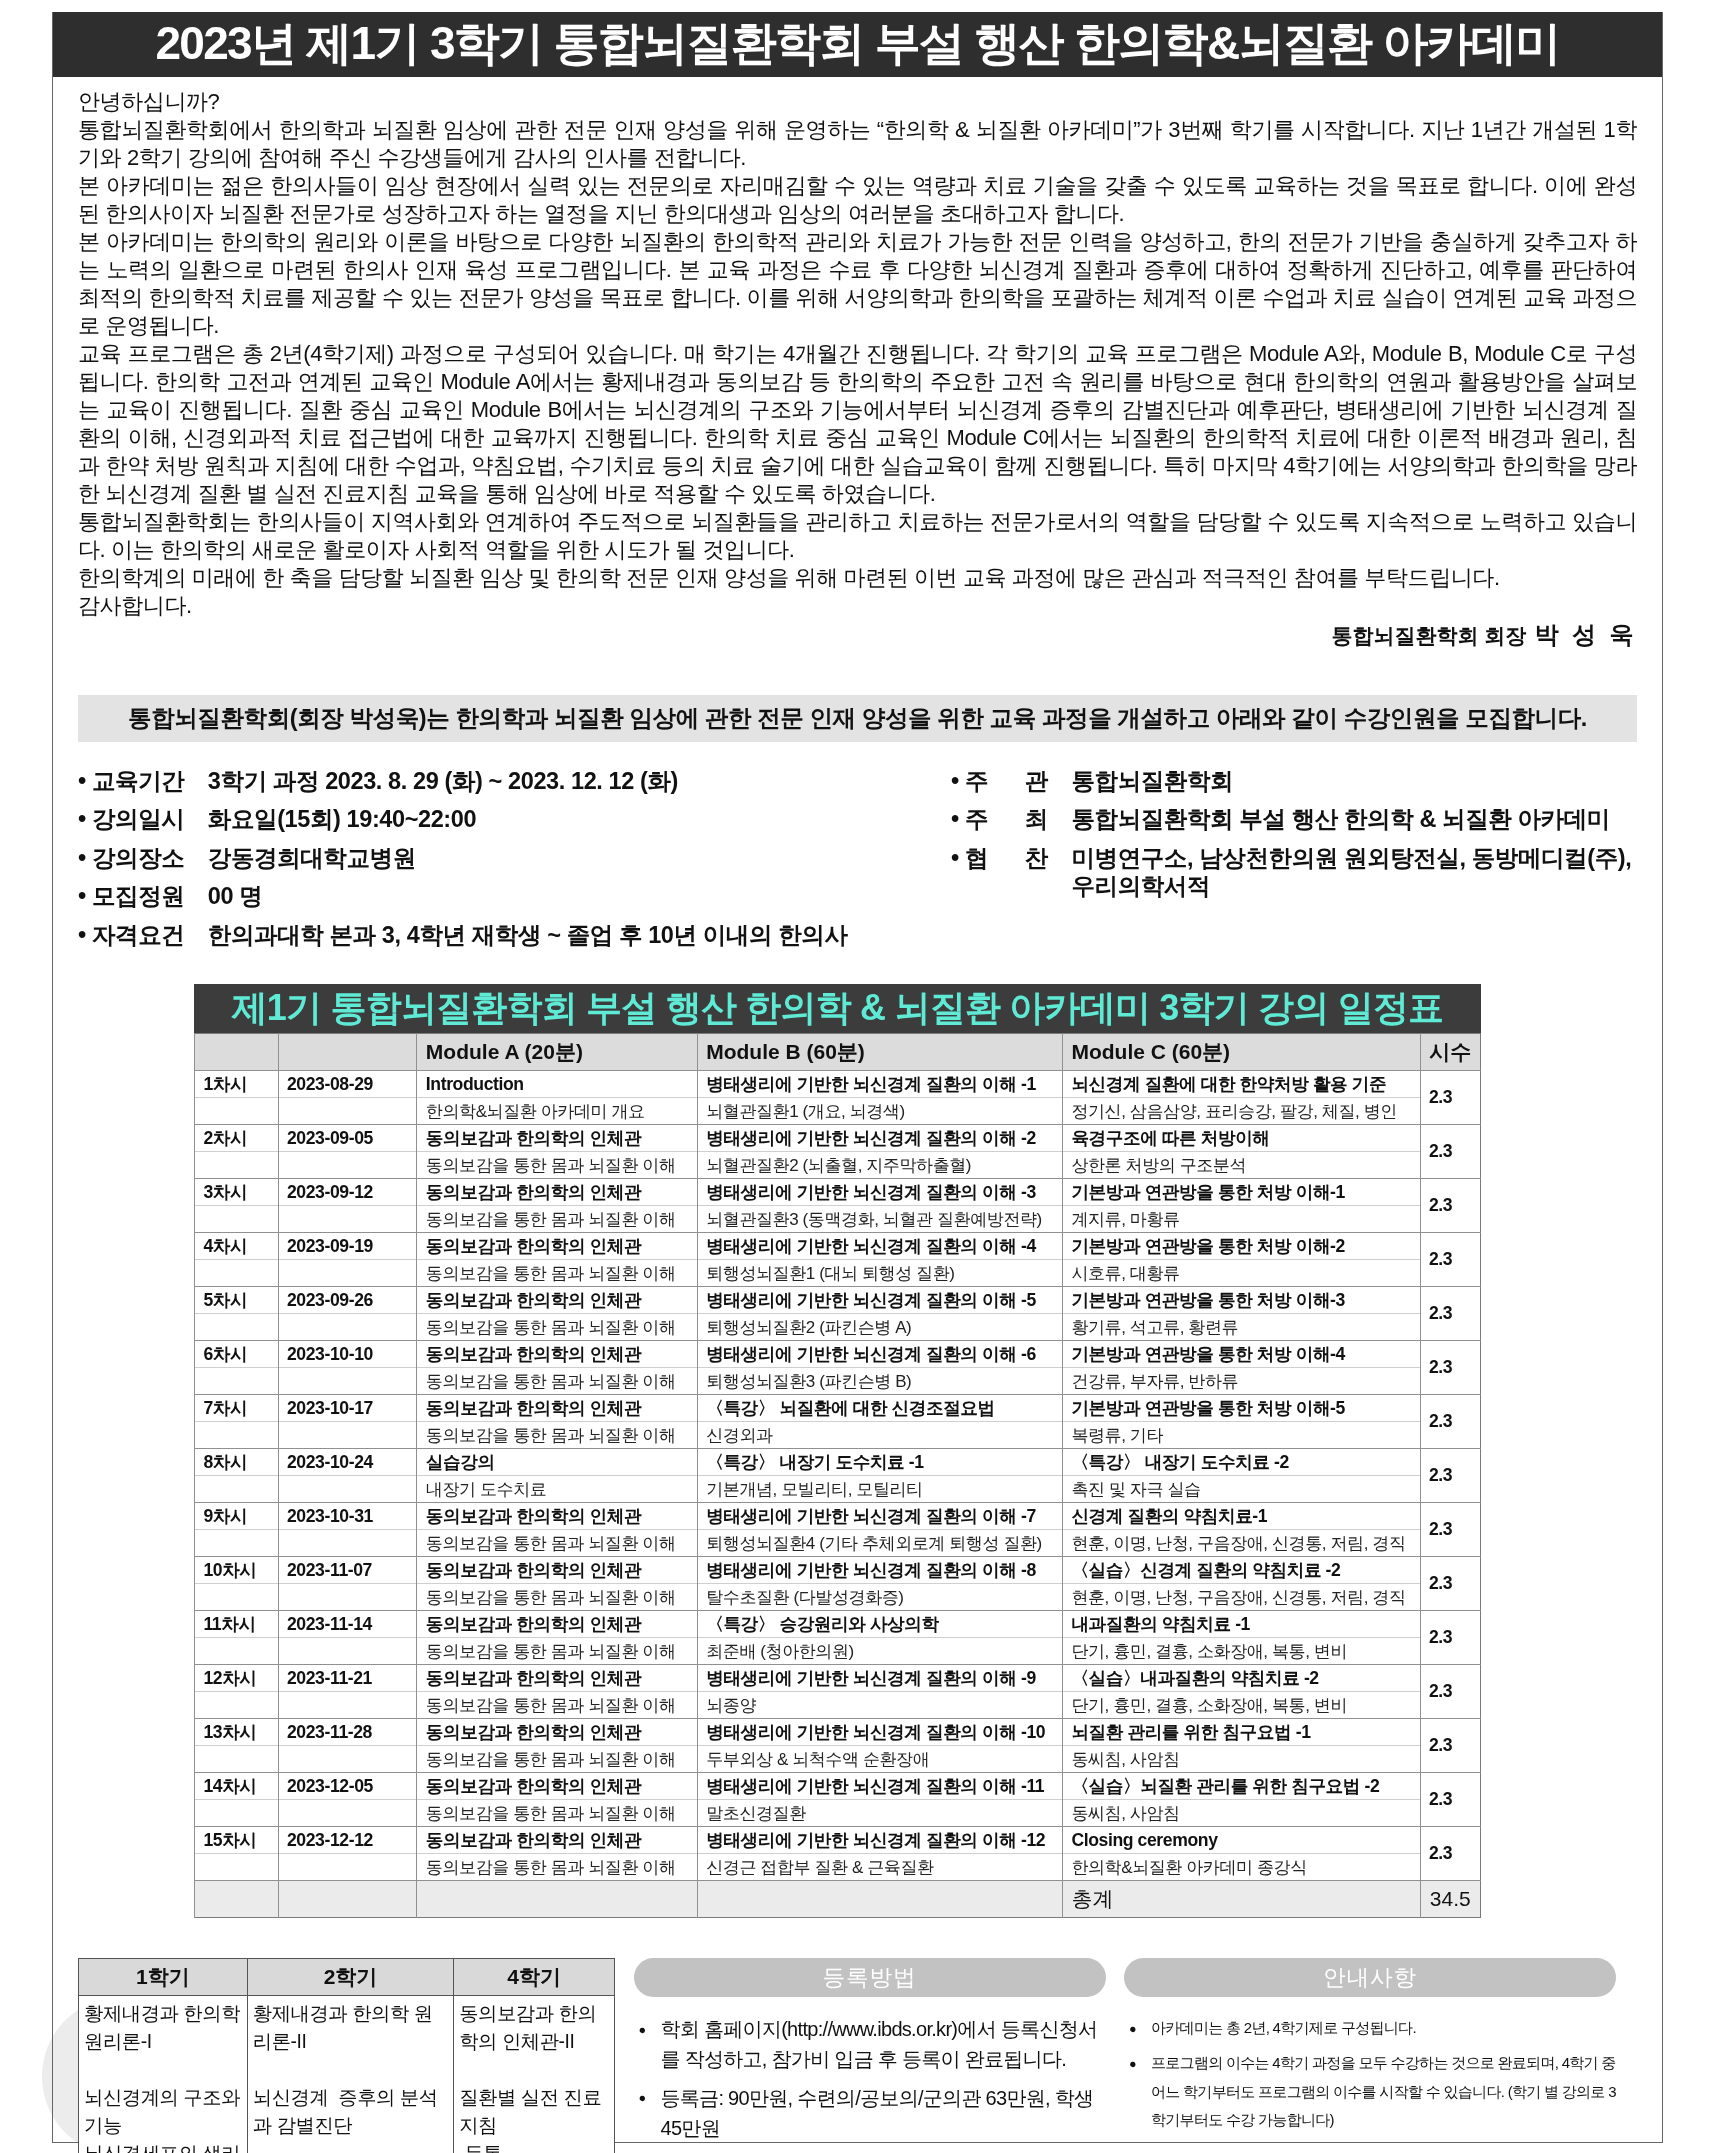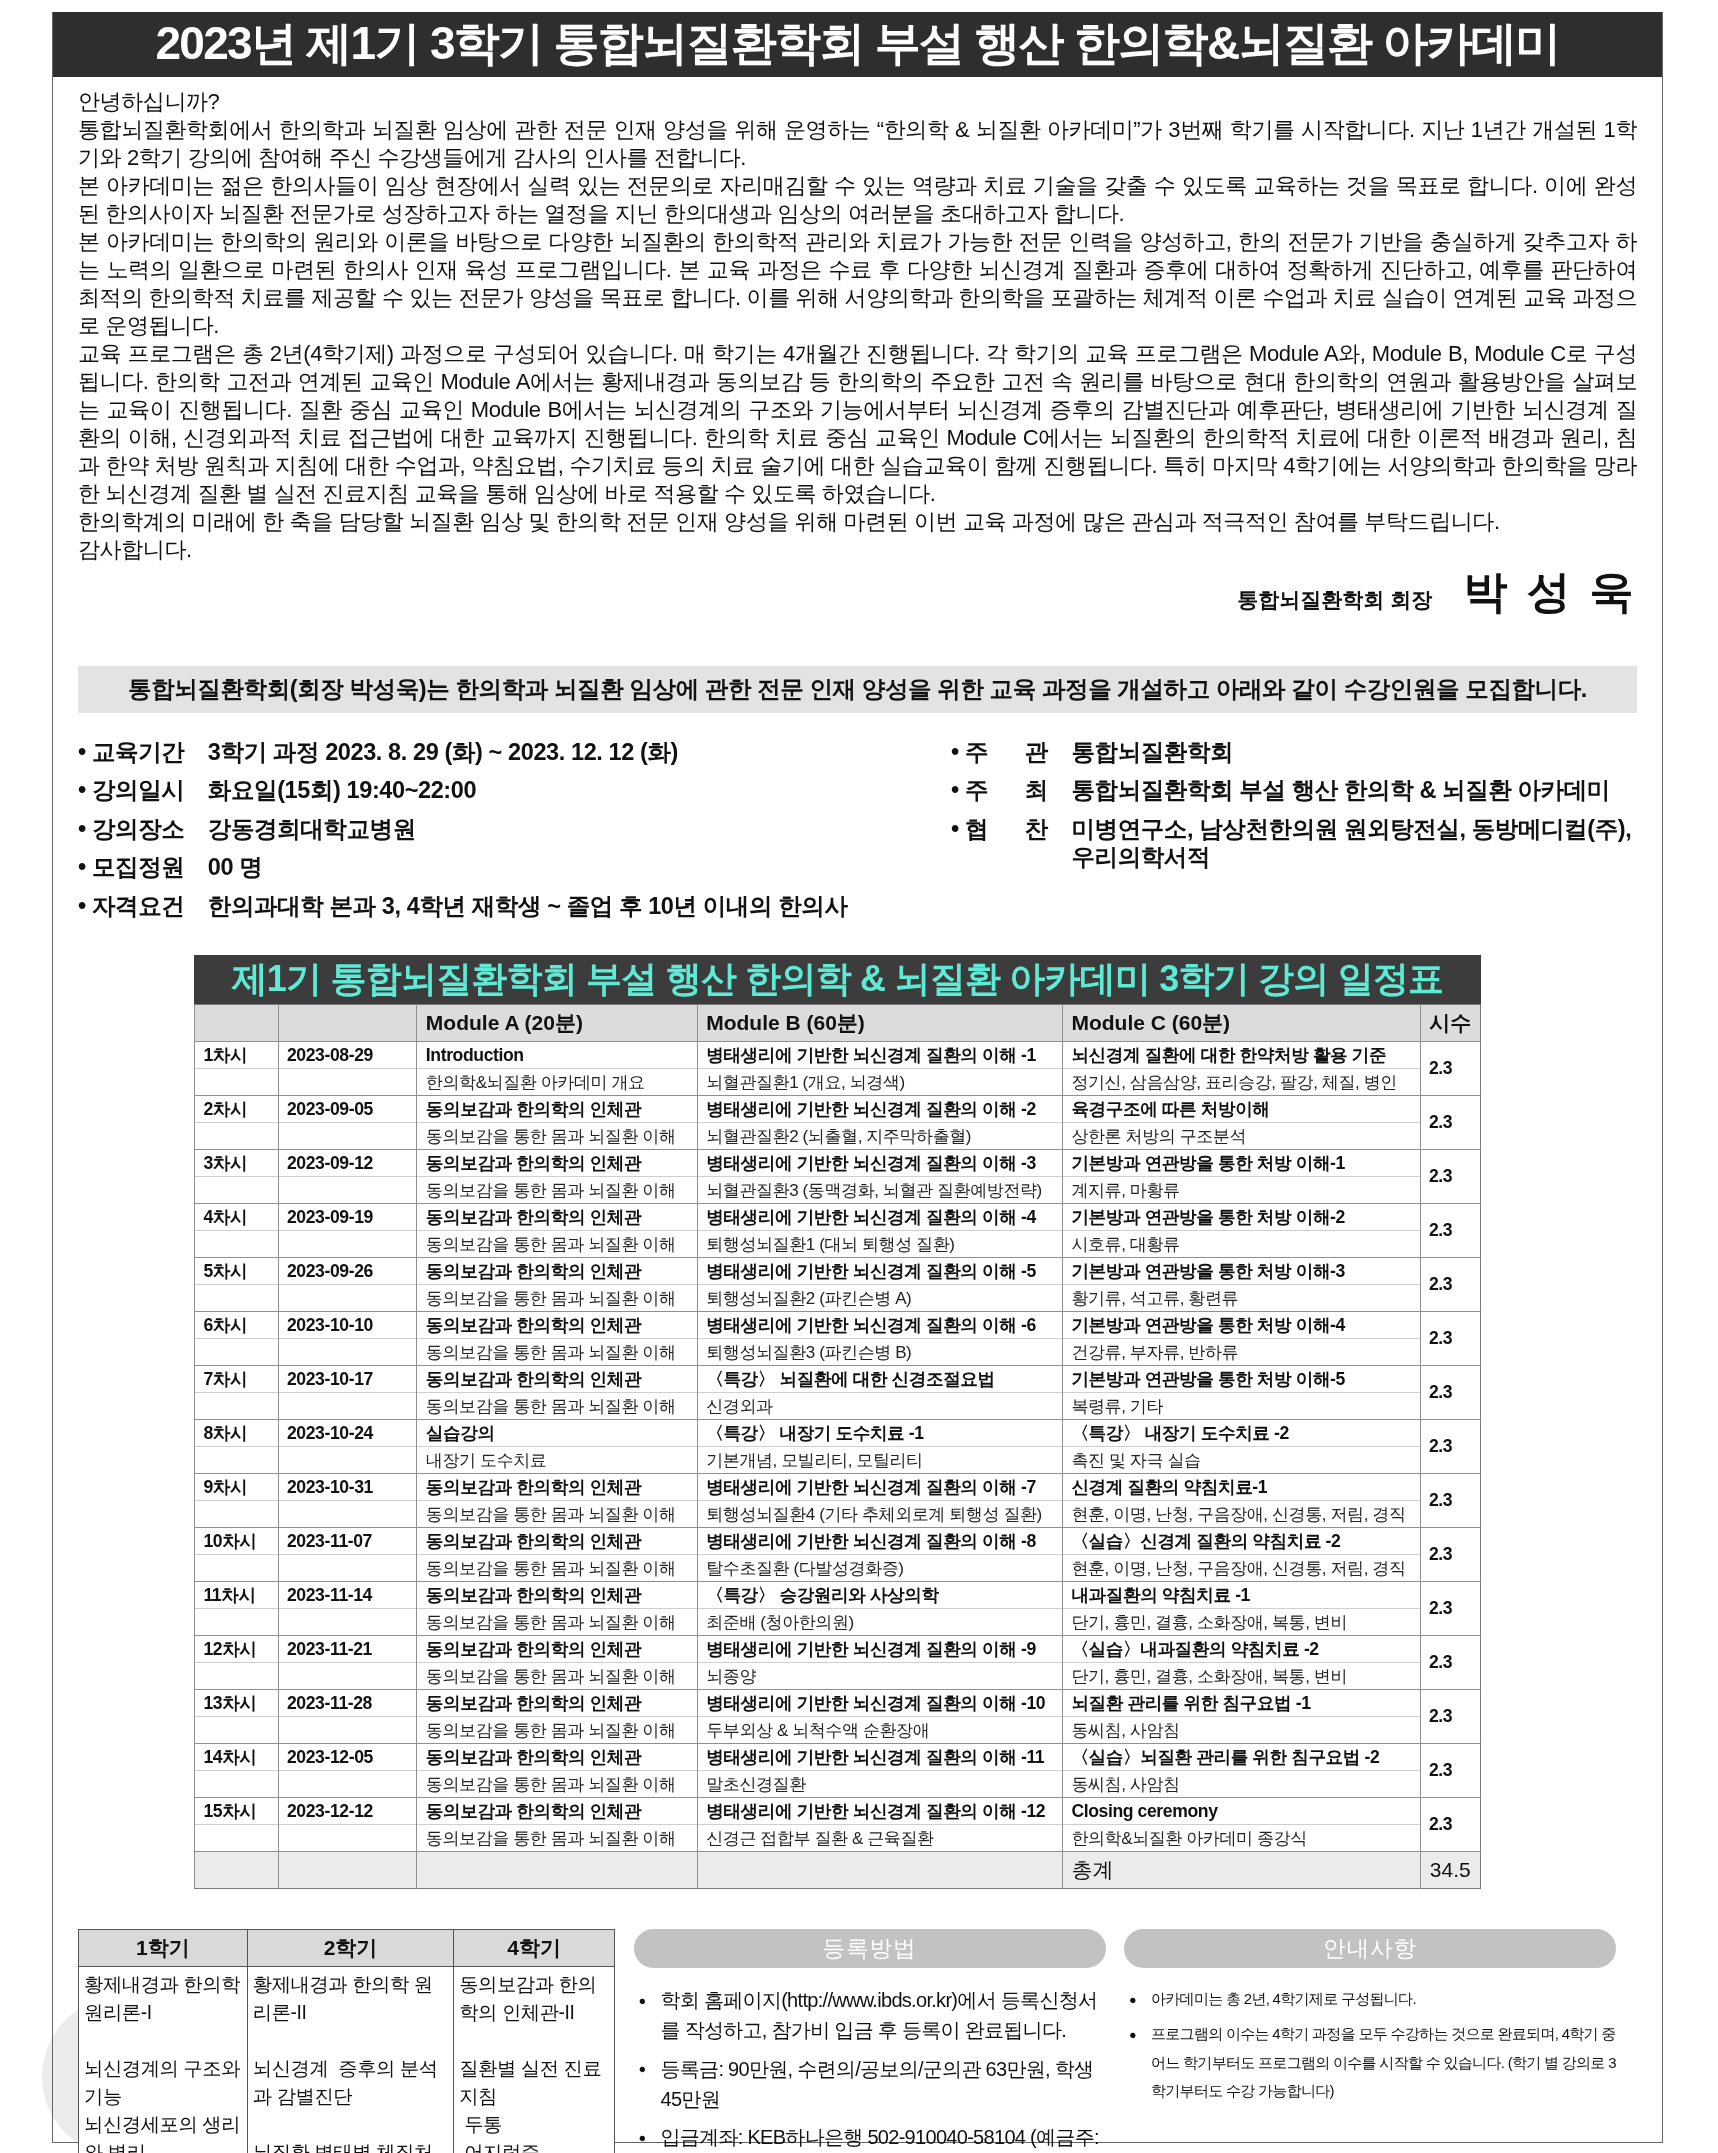--- a/index.html
+++ b/index.html
@@ -10,21 +10,21 @@
          box-sizing:border-box;background:transparent;}
   
   .banner{height:65px;background:#2e2e2e;color:#fff;display:flex;align-items:center;justify-content:center;
           font-size:46px;font-weight:bold;letter-spacing:-1.7px;white-space:nowrap;}
   
   .content{padding:0 25px;}
   .greeting{margin-top:11.7px;}
   .greeting p{margin:0;font-size:22px;line-height:28px;text-align:justify;letter-spacing:-0.4px;}
   .signature{display:flex;justify-content:flex-end;align-items:baseline;gap:8.4px;margin-top:-1.7px;}
   .sig-role{font-size:21px;font-weight:bold;}
-  .sig-name{font-size:44px;font-weight:bold;letter-spacing:3.4px;margin-left:23px;}
+  .sig-name{font-size:24px;font-weight:bold;letter-spacing:3.4px;}
   
   .notice{margin-top:44px;background:#e3e3e3;height:47px;display:flex;align-items:center;justify-content:center;
           font-size:23.5px;font-weight:bold;letter-spacing:-0.4px;}
   
   .info{display:flex;margin-top:25px;}
   .info-col{display:flex;flex-direction:column;gap:10px;}
   .info-left{width:56%;}
   .info-right{width:44%;}
   .info-line{display:flex;font-size:23.5px;font-weight:bold;letter-spacing:-0.4px;line-height:28.5px;}
   .info-line .lbl{white-space:pre;flex:0 0 auto;}
@@ -78,20 +78,21 @@
     <div class="banner">2023년 제1기 3학기 통합뇌질환학회 부설 행산 한의학&amp;뇌질환 아카데미</div>
 
     <div class="content">
 
       <div class="greeting">
           <p>안녕하십니까?</p>
           <p>통합뇌질환학회에서 한의학과 뇌질환 임상에 관한 전문 인재 양성을 위해 운영하는 “한의학 &amp; 뇌질환 아카데미”가 3번째 학기를 시작합니다. 지난 1년간 개설된 1학기와 2학기 강의에 참여해 주신 수강생들에게 감사의 인사를 전합니다.</p>
           <p>본 아카데미는 젊은 한의사들이 임상 현장에서 실력 있는 전문의로 자리매김할 수 있는 역량과 치료 기술을 갖출 수 있도록 교육하는 것을 목표로 합니다. 이에 완성된 한의사이자 뇌질환 전문가로 성장하고자 하는 열정을 지닌 한의대생과 임상의 여러분을 초대하고자 합니다.</p>
           <p>본 아카데미는 한의학의 원리와 이론을 바탕으로 다양한 뇌질환의 한의학적 관리와 치료가 가능한 전문 인력을 양성하고, 한의 전문가 기반을 충실하게 갖추고자 하는 노력의 일환으로 마련된 한의사 인재 육성 프로그램입니다. 본 교육 과정은 수료 후 다양한 뇌신경계 질환과 증후에 대하여 정확하게 진단하고, 예후를 판단하여 최적의 한의학적 치료를 제공할 수 있는 전문가 양성을 목표로 합니다. 이를 위해 서양의학과 한의학을 포괄하는 체계적 이론 수업과 치료 실습이 연계된 교육 과정으로 운영됩니다.</p>
           <p>교육 프로그램은 총 2년(4학기제) 과정으로 구성되어 있습니다. 매 학기는 4개월간 진행됩니다. 각 학기의 교육 프로그램은 Module A와, Module B, Module C로 구성됩니다. 한의학 고전과 연계된 교육인 Module A에서는 황제내경과 동의보감 등 한의학의 주요한 고전 속 원리를 바탕으로 현대 한의학의 연원과 활용방안을 살펴보는 교육이 진행됩니다. 질환 중심 교육인 Module B에서는 뇌신경계의 구조와 기능에서부터 뇌신경계 증후의 감별진단과 예후판단, 병태생리에 기반한 뇌신경계 질환의 이해, 신경외과적 치료 접근법에 대한 교육까지 진행됩니다. 한의학 치료 중심 교육인 Module C에서는 뇌질환의 한의학적 치료에 대한 이론적 배경과 원리, 침과 한약 처방 원칙과 지침에 대한 수업과, 약침요법, 수기치료 등의 치료 술기에 대한 실습교육이 함께 진행됩니다. 특히 마지막 4학기에는 서양의학과 한의학을 망라한 뇌신경계 질환 별 실전 진료지침 교육을 통해 임상에 바로 적용할 수 있도록 하였습니다.</p>
+          <p>통합뇌질환학회는 한의사들이 지역사회와 연계하여 주도적으로 뇌질환들을 관리하고 치료하는 전문가로서의 역할을 담당할 수 있도록 지속적으로 노력하고 있습니다. 이는 한의학의 새로운 활로이자 사회적 역할을 위한 시도가 될 것입니다.</p>
           <p>한의학계의 미래에 한 축을 담당할 뇌질환 임상 및 한의학 전문 인재 양성을 위해 마련된 이번 교육 과정에 많은 관심과 적극적인 참여를 부탁드립니다.</p>
           <p>감사합니다.</p>
         </div>
       <div class="signature">
         <span class="sig-role">통합뇌질환학회 회장</span>
         <span class="sig-name">박 성 욱</span>
       </div>
 
       <div class="notice">통합뇌질환학회(회장 박성욱)는 한의학과 뇌질환 임상에 관한 전문 인재 양성을 위한 교육 과정을 개설하고 아래와 같이 수강인원을 모집합니다.</div>
 

